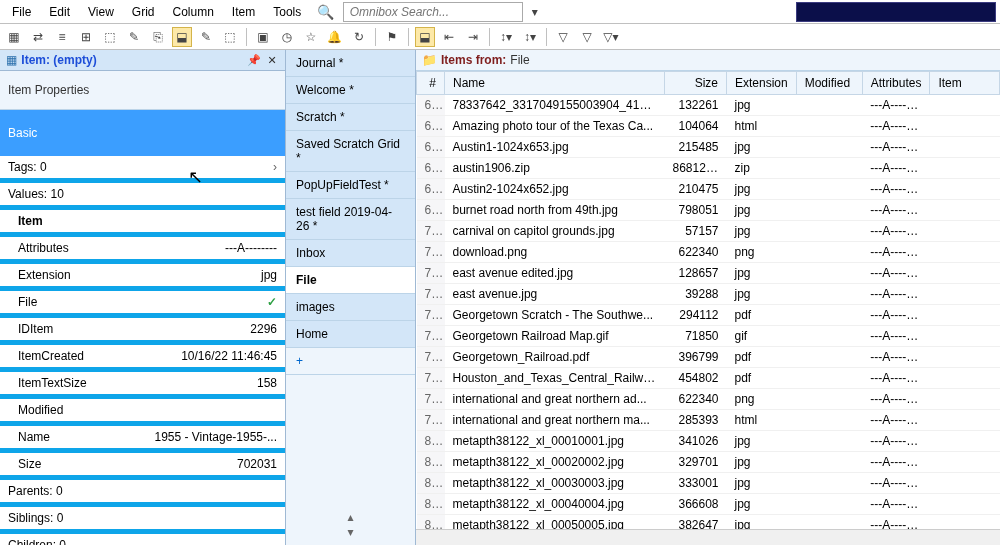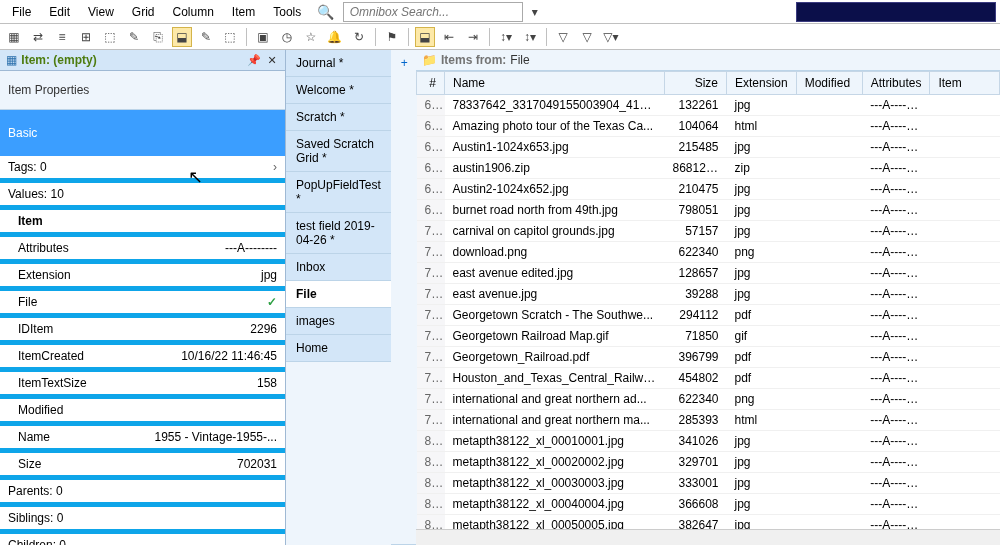--- a/index.html
+++ b/index.html
@@ -15,42 +15,42 @@
 .toolbar { display: flex; align-items: center; height: 26px; background: #fff; border-bottom: 1px solid #c0c0c0; padding: 0 4px; gap: 4px; }
 .tool-btn { width: 20px; height: 20px; display: inline-flex; align-items: center; justify-content: center; border: 1px solid transparent; cursor: pointer; color: #444; }
 .tool-btn.active { background: #fde9a8; border-color: #d4b44a; }
 .tool-sep { width: 1px; height: 18px; background: #c0c0c0; margin: 0 2px; }
 
 .content { display: flex; flex: 1; min-height: 0; }
 
 .left-panel { width: 286px; border-right: 1px solid #9fb9d4; display: flex; flex-direction: column; }
 .panel-header { background: #d3e6f8; border-bottom: 1px solid #9fb9d4; padding: 3px 6px; display: flex; align-items: center; gap: 4px; }
 .panel-header .icon { color: #2a6fab; }
-.panel-header .title { flex: 1; color: #4d7c0f; font-weight: bold; }
+.panel-header .title { flex: 1; color: #1d4ed8; font-weight: bold; }
 .panel-header .btn { width: 14px; height: 14px; display: inline-flex; align-items: center; justify-content: center; cursor: pointer; font-size: 11px; color: #333; }
 
 .section-hdr { background: #eef5fc; border-bottom: 1px solid #bcd4e8; padding: 12px 8px; color: #333; }
 .basic-hdr { background: #3b9eff; color: #fff; padding: 16px 8px; }
 .prop-row { display: flex; padding: 4px 8px; border-bottom: 5px solid #0ea5e9; }
 .prop-row .label { flex: 1; }
 .prop-row .value { text-align: right; }
 .prop-row .arrow { color: #666; }
 .prop-sub { padding-left: 18px; }
 .check { color: #2ea043; font-weight: bold; }
 
-.mid-panel { width: 130px; border-right: 1px solid #9fb9d4; background: #eef5fc; display: flex; flex-direction: row; }
+.mid-panel { width: 130px; border-right: 1px solid #9fb9d4; background: #eef5fc; display: flex; flex-direction: column; }
 .tab-item { padding: 6px 10px; border-bottom: 1px solid #bcd4e8; cursor: pointer; background: #d3e6f8; }
 .tab-item.active { background: #fff; font-weight: bold; }
 .tab-item.plus { color: #0066cc; text-align: left; background: #eef5fc; }
 .mid-arrows { margin-top: auto; text-align: center; color: #666; padding: 6px 0; line-height: 1.2; }
 
 .right-panel { flex: 1; display: flex; flex-direction: column; min-width: 0; }
 .grid-header { background: #eef5fc; border-bottom: 1px solid #bcd4e8; padding: 3px 6px; display: flex; align-items: center; gap: 4px; }
 .grid-header .folder-ico { color: #d4a23e; }
-.grid-header .t1 { font-weight: bold; color: #737373; }
+.grid-header .t1 { font-weight: bold; color: #7f1d1d; }
 .grid-header .t2 { color: #333; }
 
 .table-wrap { flex: 1; overflow: auto; }
 table { border-collapse: collapse; width: 100%; }
 th { background: #eef5fc; border: 1px solid #c5d6e6; padding: 4px 8px; text-align: left; font-weight: normal; position: sticky; top: 0; }
 th.num { width: 28px; text-align: right; }
 th.name { width: 220px; }
 th.size { width: 62px; text-align: right;}
 th.ext { width: 66px; }
 th.mod { width: 66px; }

